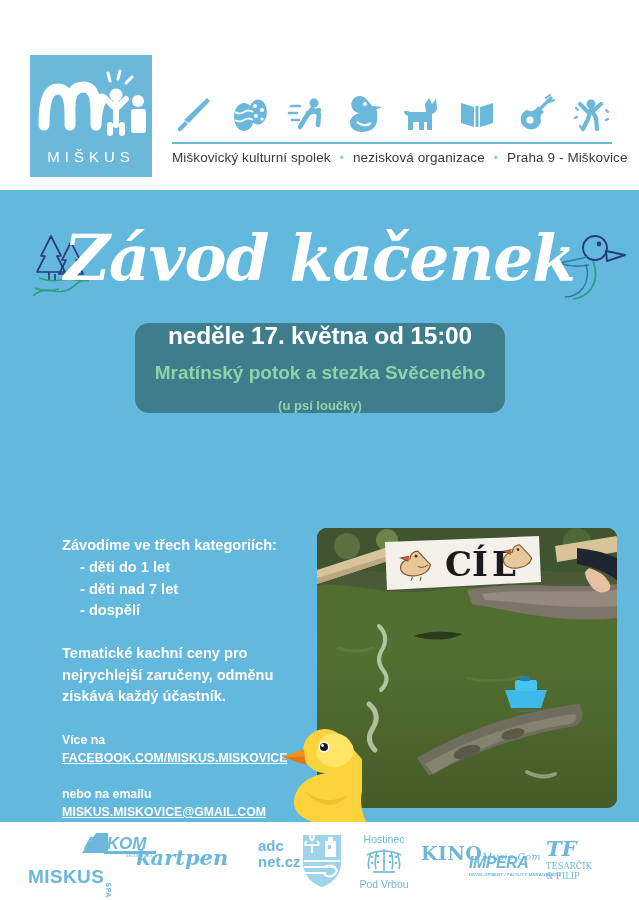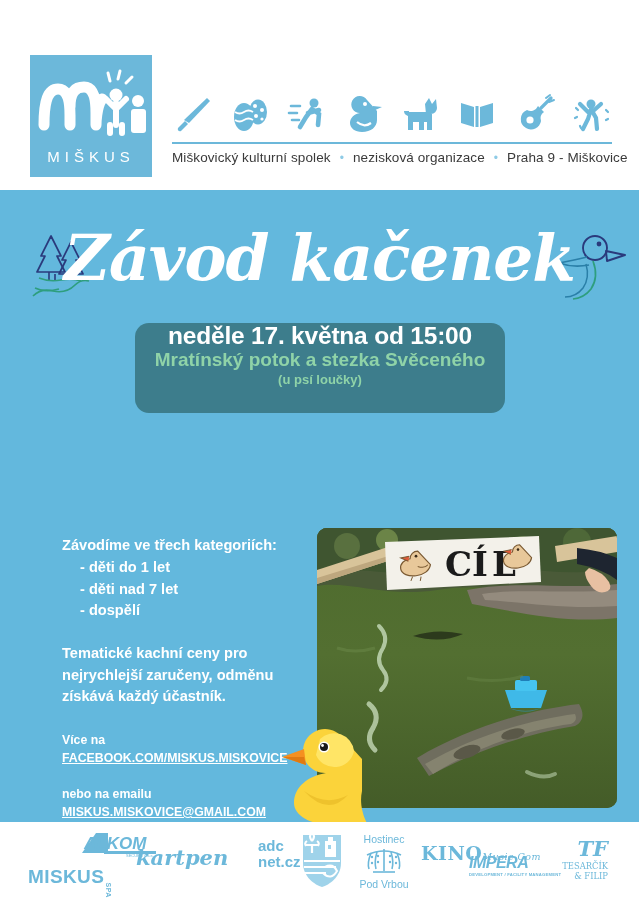--- a/index.html
+++ b/index.html
@@ -53,21 +53,21 @@
   .title {
     position:absolute; left:0; top:35px; width:639px; text-align:center;
     color:#ffffff; font-size:63px; line-height:1.05;
     font-family: "DejaVu Serif", serif;
     font-weight:700; font-style:italic; letter-spacing:-1px;
   }
 
   .datebox {
     position:absolute; left:135px; top:133px; width:370px; height:90px;
     background:#3d7d8c; border-radius:14px;
-    display:flex; flex-direction:column; align-items:center; justify-content:flex-start;
+    display:flex; flex-direction:column; align-items:center; justify-content:space-between;
   }
   .datebox .dline1 {
     color:#ffffff; font-size:24.5px; font-weight:700; letter-spacing:-.2px;
     line-height:1.1;
   }
   .datebox .dline2 {
     color:#8fd3a8; font-size:19px; font-weight:700; margin-top:0;
     line-height:1.1;
   }
   .datebox .dline3 {
@@ -138,21 +138,21 @@
     left:424px; top:842px; font-size:19px; font-weight:700;
     font-family:"DejaVu Serif", serif; letter-spacing:.5px;
   }
   .sp-kino .mus { font-size:9.5px; font-style:italic; font-weight:400; }
   .sp-impera {
     left:469px; top:852px; font-size:16px; font-weight:700; font-style:italic;
     letter-spacing:-.5px;
   }
   .sp-impera .tiny { display:block; font-size:4.2px; font-style:normal; letter-spacing:.2px; }
   .sp-tf {
-    left:546px; top:838px; width:62px; text-align:right;
+    left:546px; top:838px; width:62px; text-align:left;
   }
   .sp-tf .tf { font-size:21px; font-weight:700; font-family:"DejaVu Serif", serif; font-style:italic;}
   .sp-tf .nm { font-size:8.4px; line-height:1.22; font-family:"DejaVu Serif", serif; }
 </style>
 </head>
 <body>
 
 <div class="poster">
 
   <div class="header">

